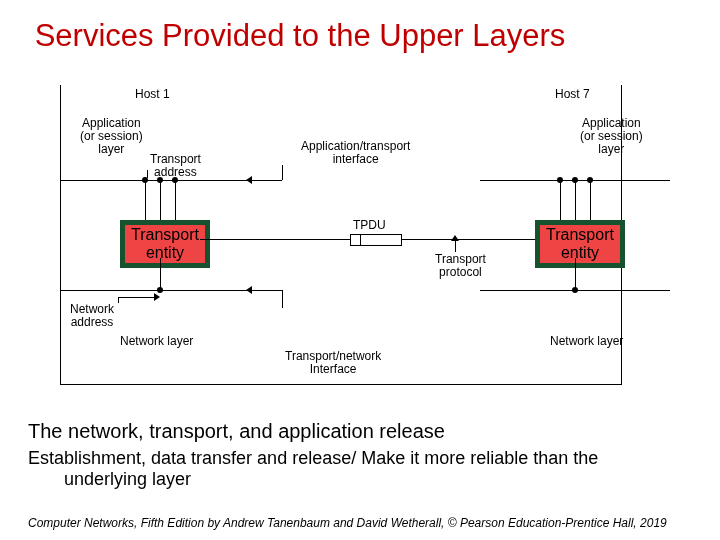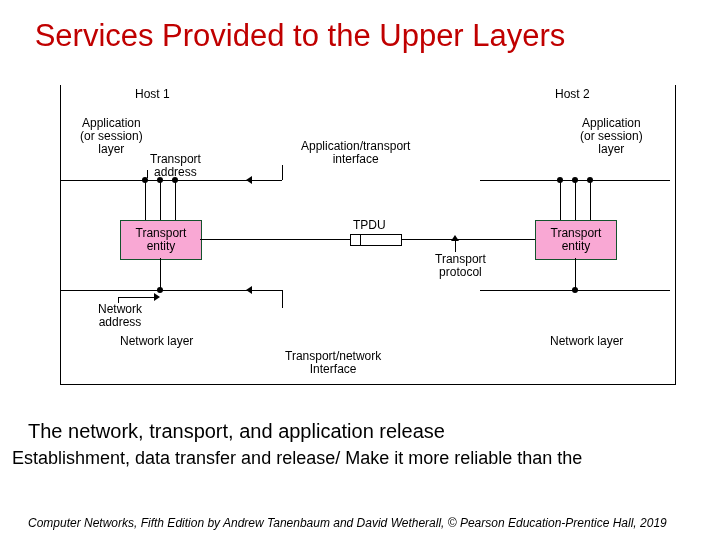--- a/index.html
+++ b/index.html
@@ -24,43 +24,43 @@
     left: 0;
     width: 600px;
     text-align: center;
     font-size: 31px;
     color: #c00000;
   }
   .diagram {
     position: absolute;
     left: 60px;
     top: 85px;
-    width: 616px;
+    width: 562px;
     height: 300px;
   }
   .figure-outline {
     position: absolute;
     left: 0; top: 0; right: 0; bottom: 0;
     border-left: 1px solid #000;
     border-right: 1px solid #000;
     border-bottom: 1px solid #000;
   }
   .dlabel {
     position: absolute;
     font-size: 12px;
     color: #000;
     line-height: 1.1;
     white-space: pre;
     text-align: center;
   }
   .box {
     position: absolute;
-    border: 1px solid #14532d;
-    background: #f9a8d4;
-    font-size: 12px;
+    border: 5px solid #14532d;
+    background: #ef4444;
+    font-size: 16px;
     display: flex;
     align-items: center;
     justify-content: center;
     text-align: center;
     line-height: 1.1;
   }
   .hline {
     position: absolute;
     height: 0;
     border-top: 1px solid #000;
@@ -111,21 +111,21 @@
     margin-left: -3px; margin-top: -3px;
   }
   .caption {
     position: absolute;
     left: 28px;
     right: 28px;
     font-size: 20px;
   }
   .subcaption {
     position: absolute;
-    left: 12px;
+    left: 28px;
     right: 28px;
     font-size: 18px;
   }
   .subcaption .indent { display:block; padding-left: 36px; }
   .footer {
     position: absolute;
     left: 28px;
     bottom: 10px;
     right: 28px;
     font-size: 12px;
@@ -136,21 +136,21 @@
 <body>
 
 <div class="slide">
 
   <div class="title">Services Provided to the Upper Layers</div>
 
   <div class="diagram">
     <div class="figure-outline"></div>
 
     <div class="dlabel" style="left:75px; top:3px;">Host 1</div>
-    <div class="dlabel" style="left:495px; top:3px;">Host 2</div>
+    <div class="dlabel" style="left:495px; top:3px;">Host 7</div>
 
     <div class="hline" style="left:0; width:190px; top:95px;"></div>
     <div class="hline" style="left:420px; width:190px; top:95px;"></div>
     <div class="hline" style="left:0; width:190px; top:205px;"></div>
     <div class="hline" style="left:420px; width:190px; top:205px;"></div>
 
     <div class="dlabel" style="left:20px; top:32px; text-align:center;">Application
 (or session)
 layer</div>
     <div class="dlabel" style="left:520px; top:32px; text-align:center;">Application
@@ -195,37 +195,38 @@
     <div class="dlabel" style="left:375px; top:168px;">Transport
 protocol</div>
     <div class="arrow-seg-v" style="left:395px; top:155px; height:12px;"></div>
     <div class="arrowhead up" style="left:391px; top:150px;"></div>
 
     <div class="vline" style="left:100px; top:173px; height:32px;"></div>
     <div class="dot" style="left:100px; top:205px;"></div>
     <div class="vline" style="left:515px; top:173px; height:32px;"></div>
     <div class="dot" style="left:515px; top:205px;"></div>
 
-    <div class="dlabel" style="left:10px; top:218px;margin-left:28px;">Network
+    <div class="dlabel" style="left:10px; top:218px;">Network
 address</div>
     <div class="arrow-seg" style="left:58px; top:212px; width:36px;"></div>
     <div class="arrow-seg-v" style="left:58px; top:212px; height:6px;"></div>
     <div class="arrowhead right" style="left:94px; top:208px;"></div>
 
     <div class="dlabel" style="left:225px; top:225px;margin-top:40px;">Transport/network
 Interface</div>
     <div class="arrow-seg" style="left:192px; top:205px; width:30px;"></div>
     <div class="arrow-seg-v" style="left:222px; top:205px; height:18px;"></div>
     <div class="arrowhead left" style="left:186px; top:201px;"></div>
 
     <div class="dlabel" style="left:60px; top:250px;">Network layer</div>
     <div class="dlabel" style="left:490px; top:250px;">Network layer</div>
   </div>
 
   <div class="caption" style="top:420px;">The network, transport, and application release</div>
 
   <div class="subcaption" style="top:448px;">
     <span>Establishment, data transfer and release/ Make it more reliable than the</span>
+    <span class="indent">underlying layer</span>
   </div>
 
   <div class="footer">Computer Networks, Fifth Edition by Andrew Tanenbaum and David Wetherall, © Pearson Education-Prentice Hall, 2019</div>
 
 </div>
 
 </body></html>

